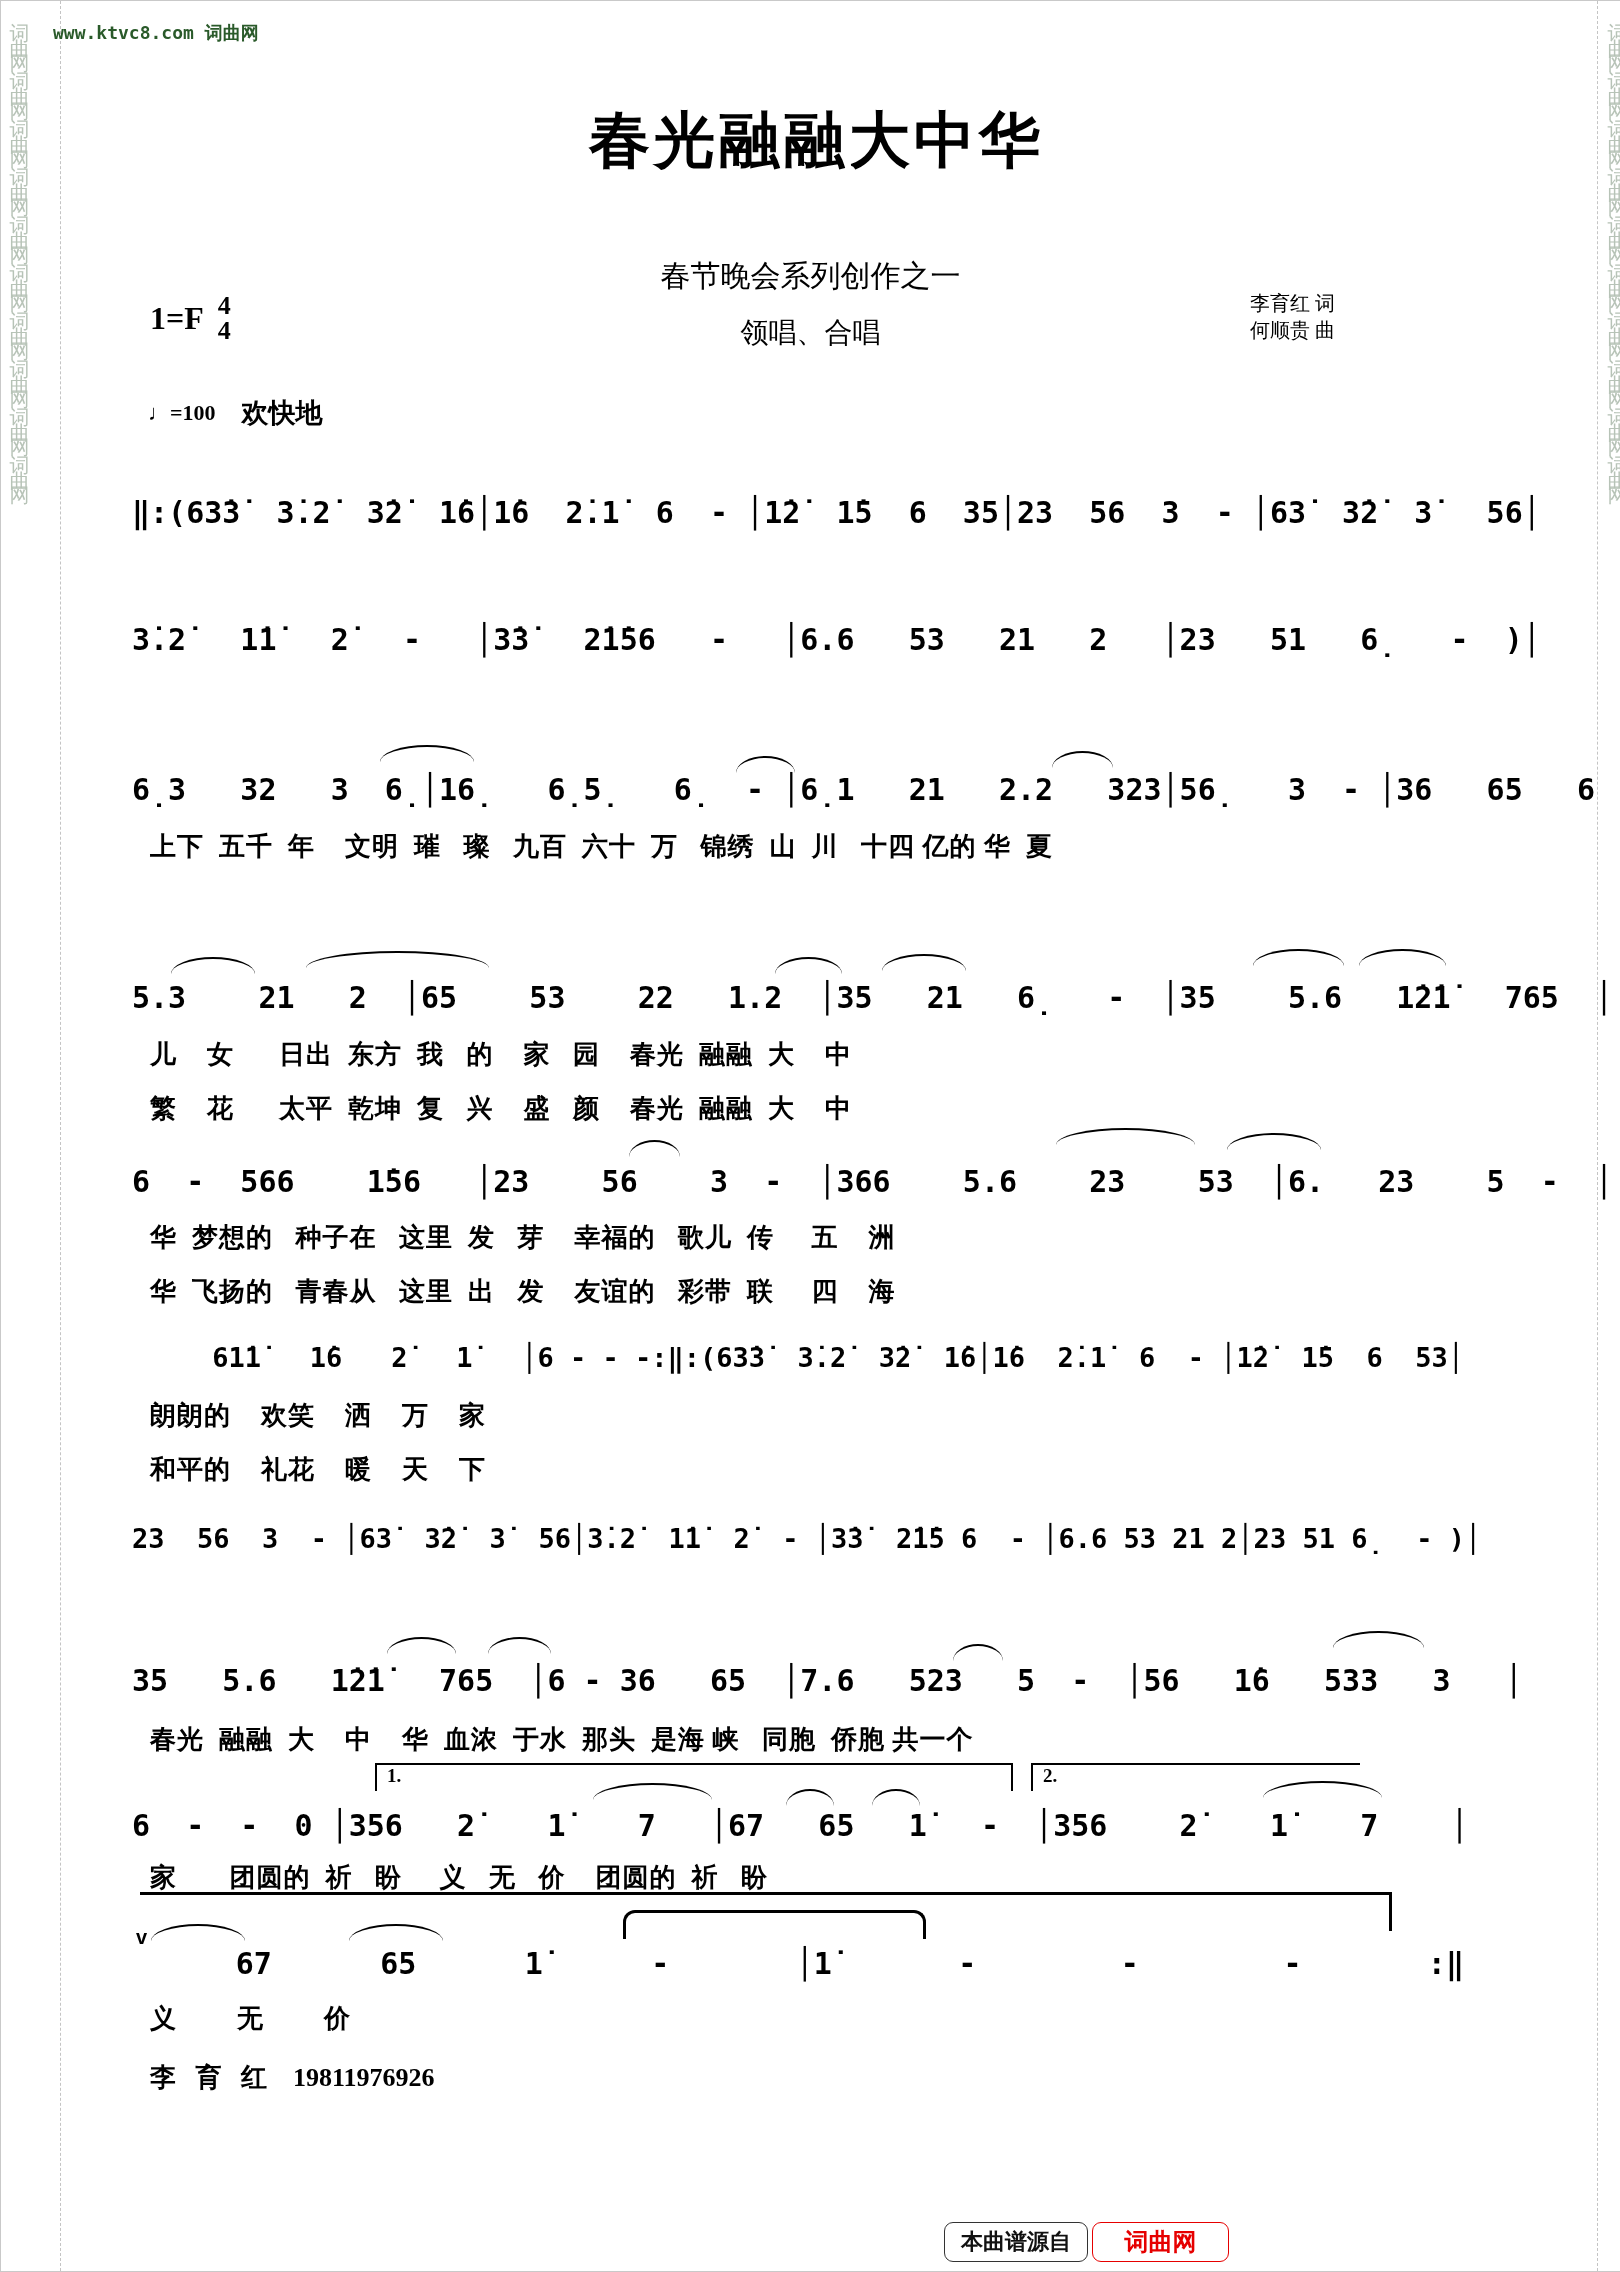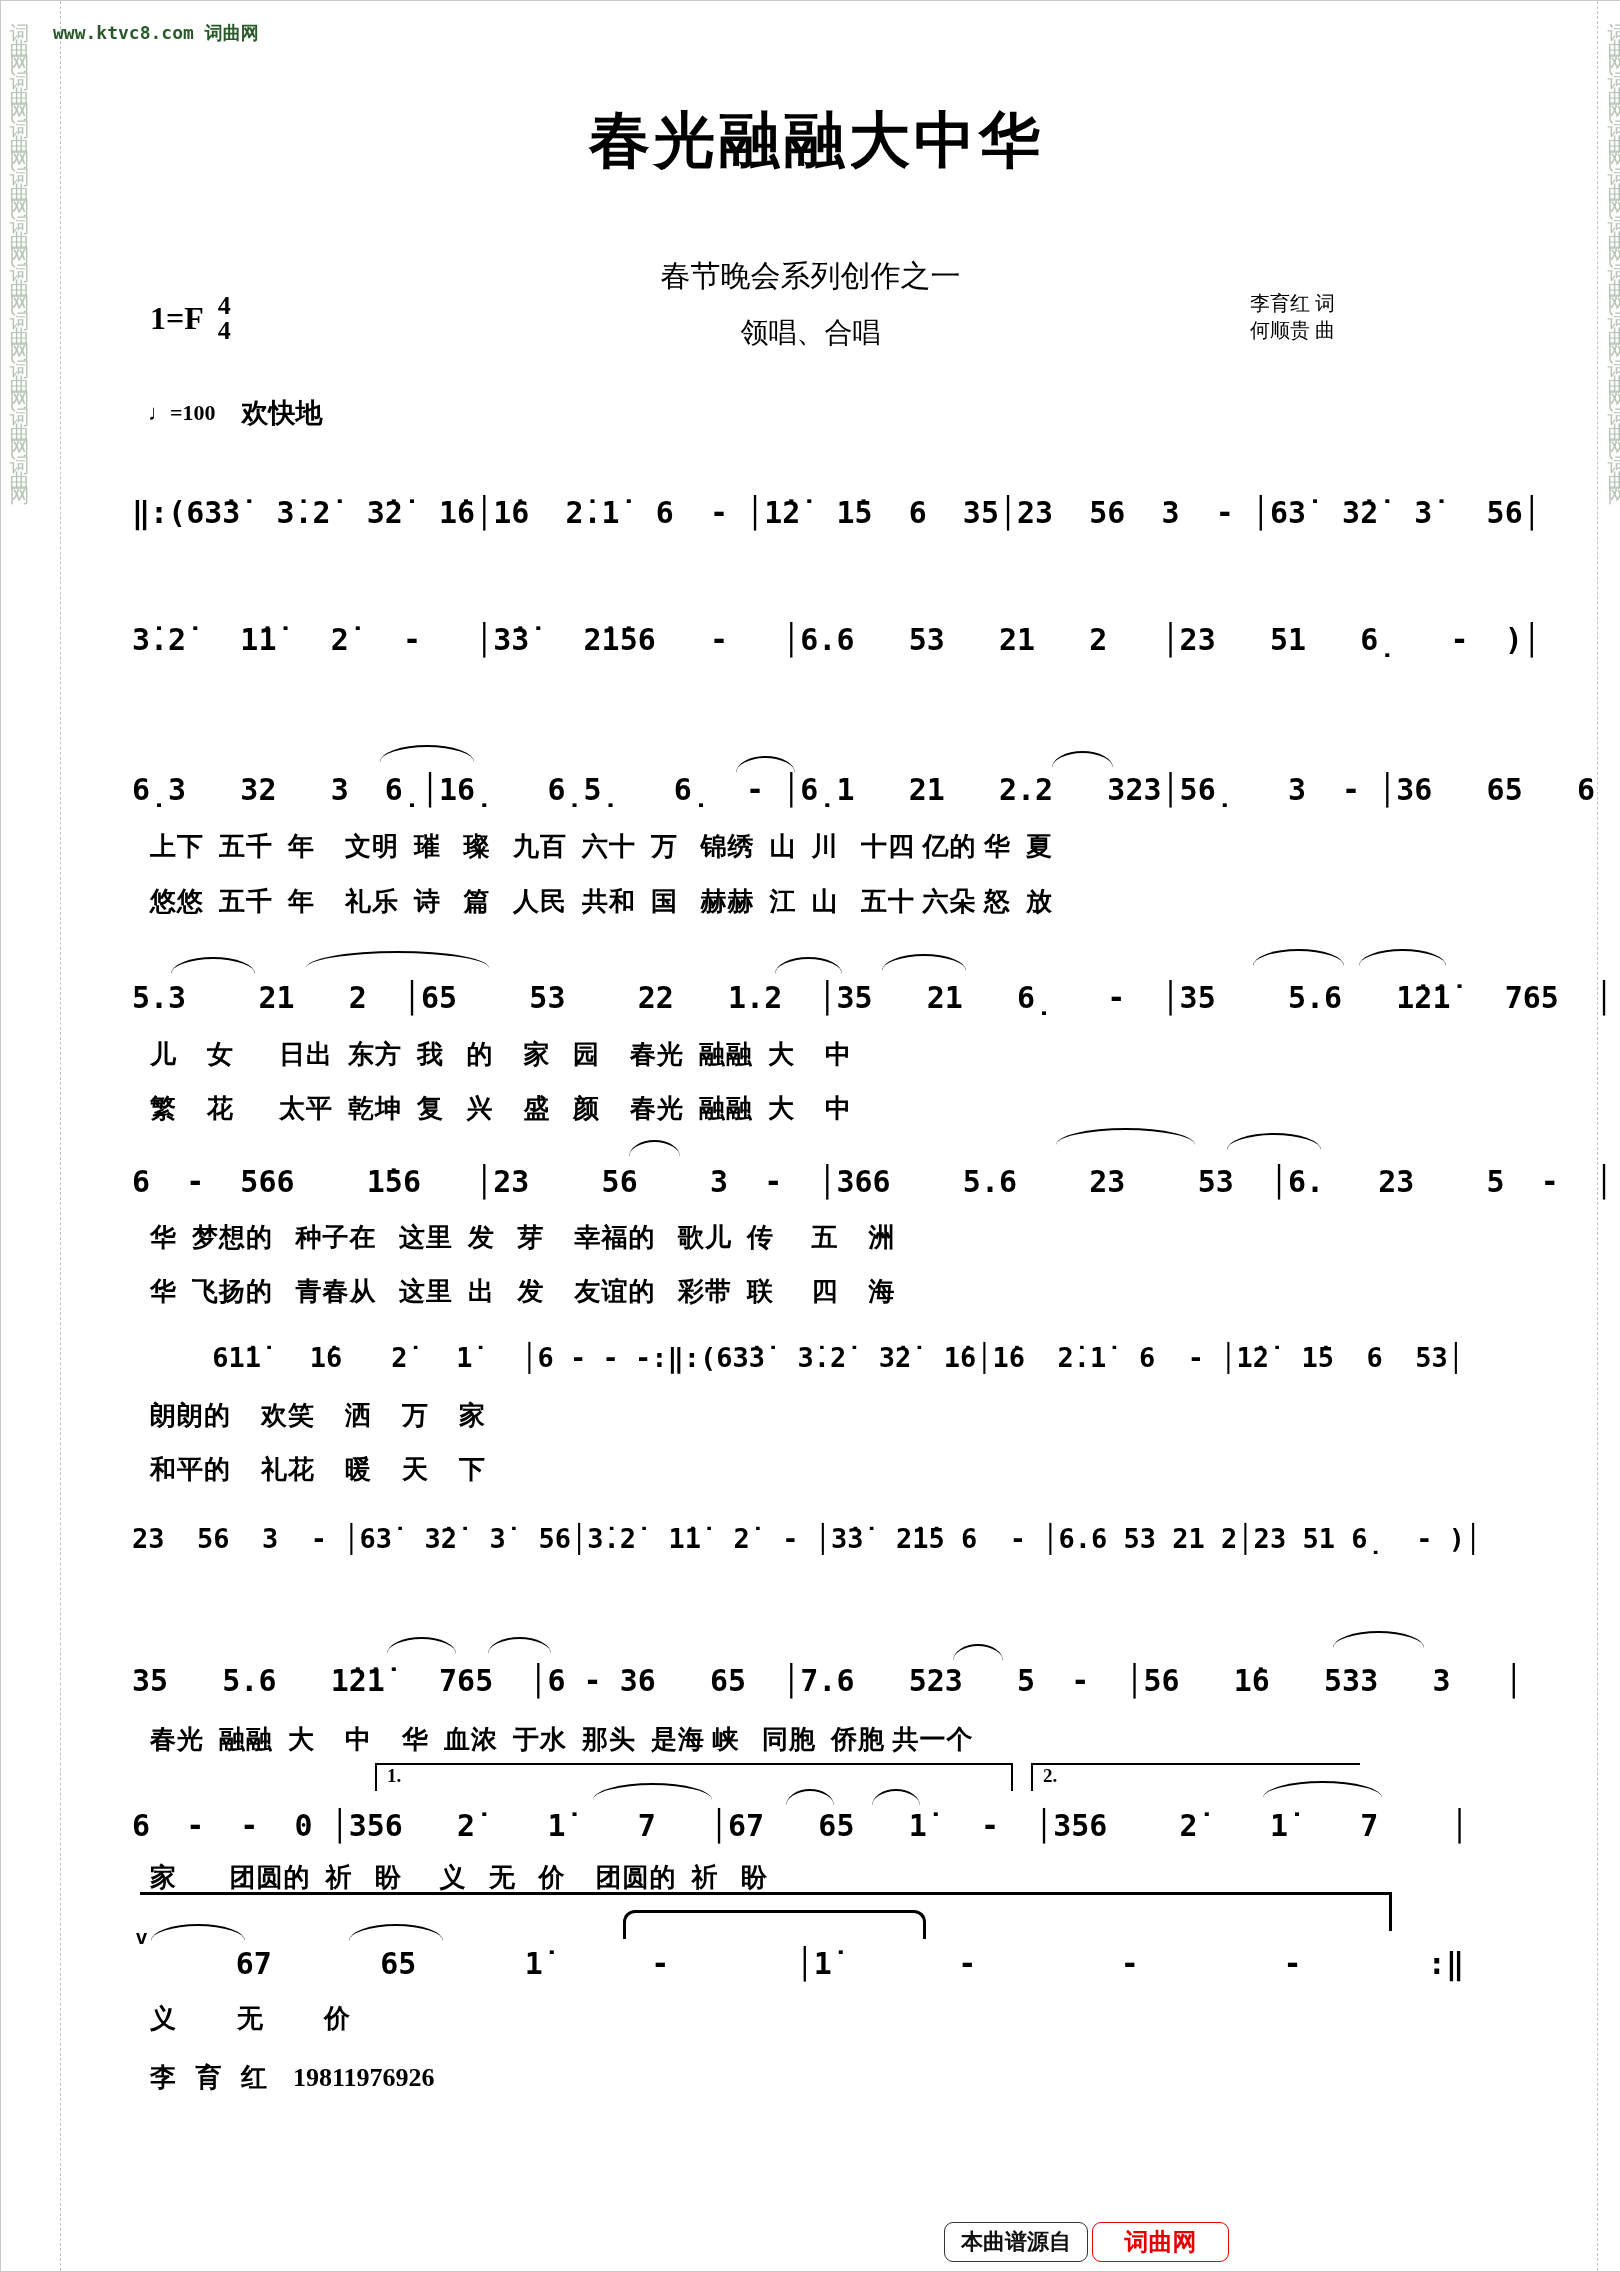--- a/index.html
+++ b/index.html
@@ -71,21 +71,20 @@
     <span>♩=100</span>
     <span class="mood">欢快地</span>
   </div>
 
   <div class="abs notes" style="top:495px;">‖:(63̇3̇  3̇.2̇  3̇2̇  1̇6│1̇6  2̇.1̇  6  - │1̇2̇  1̇5  6  35│23  56  3  - │63̇  3̇2̇  3̇   56│</div>
 
   <div class="abs notes" style="top:622px;">3̇.2̇   1̇1̇   2̇   -   │3̇3̇   2̇1̇56   -   │6.6   53   21   2   │23   51   6̣   -  )│</div>
 
   <div class="abs notes" style="top:772px;">6̣3   32   3  6̣│16̣   6̣5̣   6̣  - │6̣1   21   2.2   323│56̣   3  - │36   65   6   3│</div>
   <div class="abs lyrics" style="top:828px;">上下  五千  年    文明  璀   璨   九百  六十  万   锦绣  山  川   十四 亿的 华  夏</div>
-  <div class="abs lyrics" style="top:883px;">悠悠  五千  年    礼乐  诗   篇   人民  共和  国   赫赫  江  山   五十 六朵 怒  放</div>
 
   <div class="abs notes" style="top:980px;">5.3    21   2  │65    53    22   1.2  │35   21   6̣   -  │35    5.6   1̇2̇1̇   765  │</div>
   <div class="abs lyrics" style="top:1036px;">儿    女      日出  东方  我   的    家   园    春光  融融  大    中</div>
   <div class="abs lyrics" style="top:1090px;">繁    花      太平  乾坤  复   兴    盛   颜    春光  融融  大    中</div>
 
   <div class="abs notes" style="top:1164px;">6  -  566    1̇56   │23    56    3  -  │366    5.6    23    53  │6.   23    5  -  │</div>
   <div class="abs lyrics" style="top:1219px;">华  梦想的   种子在   这里  发   芽    幸福的   歌儿  传     五    洲</div>
   <div class="abs lyrics" style="top:1273px;">华  飞扬的   青春从   这里  出   发    友谊的   彩带  联     四    海</div>
 
   <div class="abs notes dense" style="top:1342px;">61̇1̇   1̇6   2̇   1̇   │6 - - -:‖:(63̇3̇  3̇.2̇  3̇2̇  1̇6│1̇6  2̇.1̇  6  - │1̇2̇  1̇5  6  53│</div>

